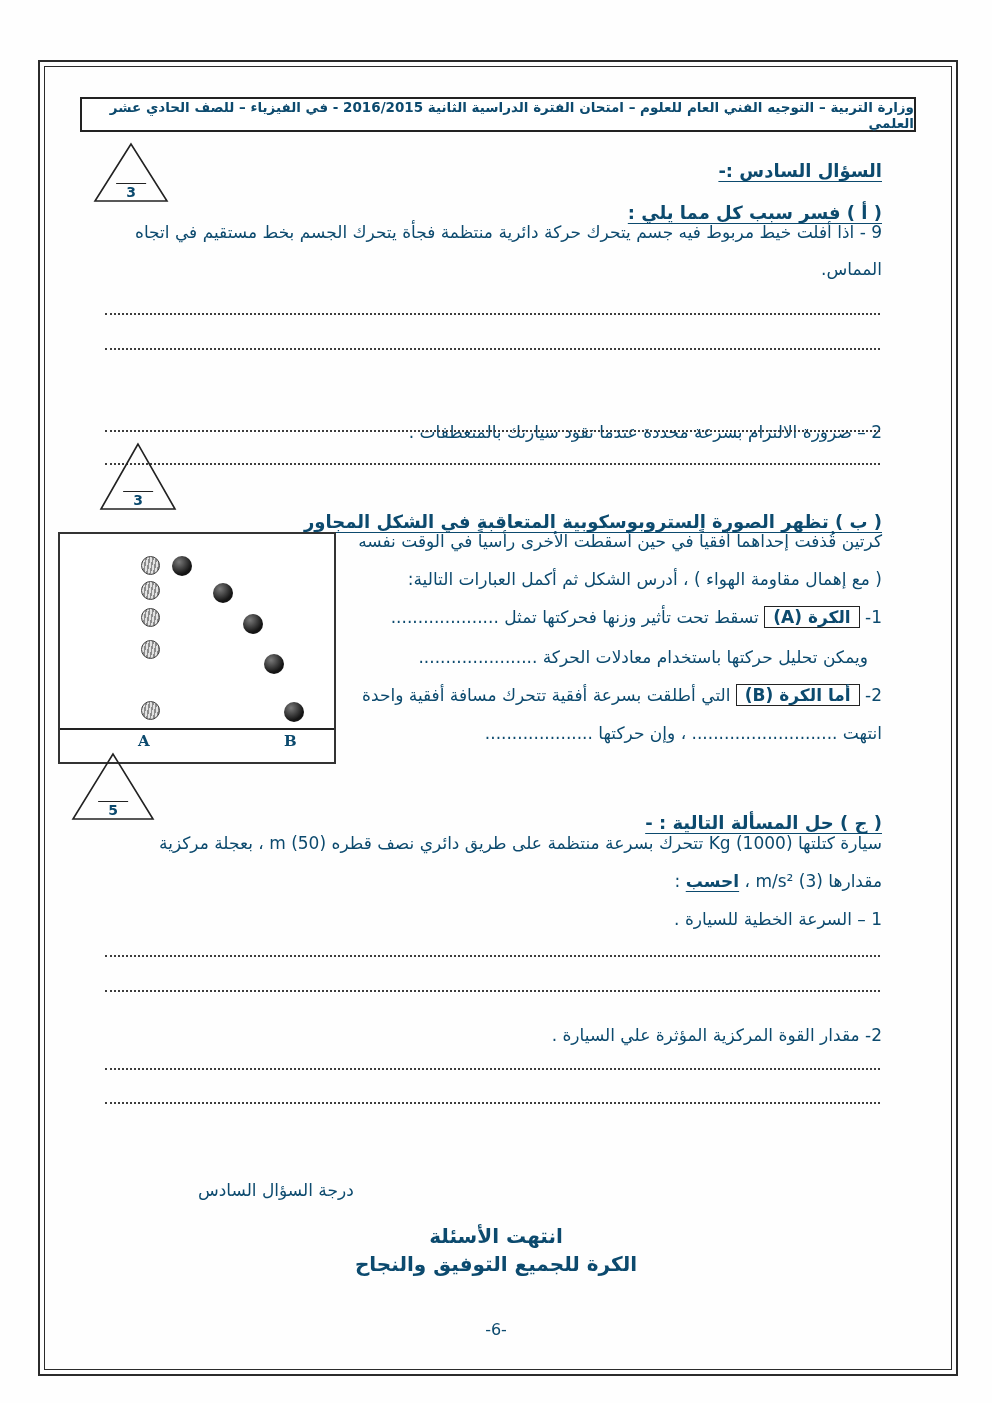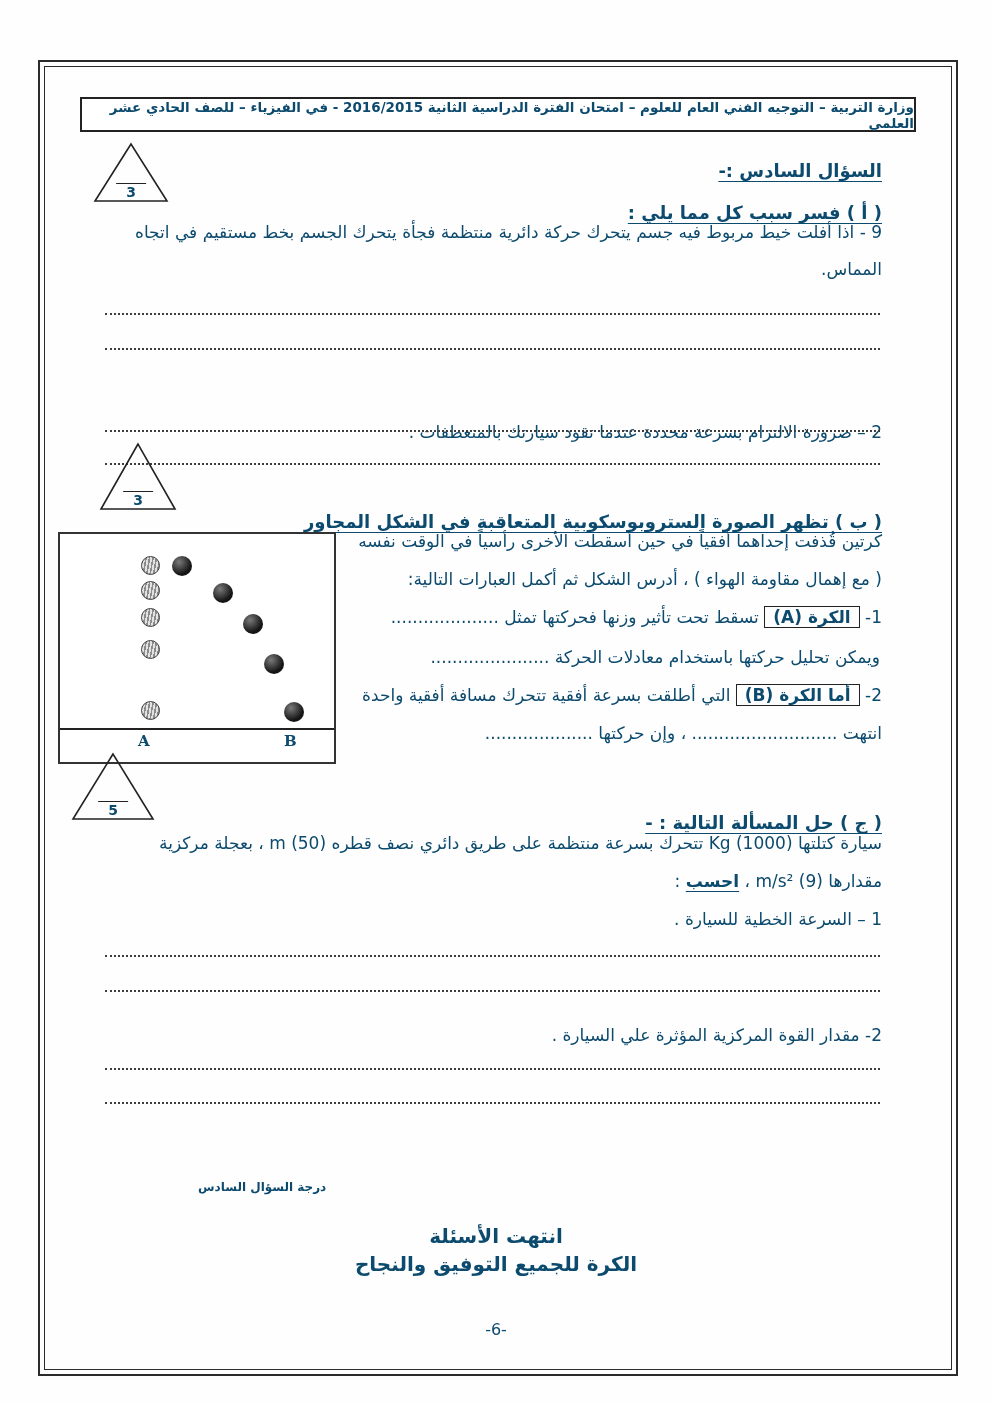--- a/index.html
+++ b/index.html
@@ -27,21 +27,21 @@
   .figure-box{position:absolute;left:58px;top:532px;width:274px;height:228px;border:2px solid #333;background:#fff;}
   .ground-line{position:absolute;left:0;right:0;top:194px;border-top:2px solid #222;}
   .fig-label{position:absolute;font-size:15px;font-weight:bold;font-family:"DejaVu Serif",serif;}
   .ball{position:absolute;box-sizing:border-box;border-radius:50%;}
   .ball-a{width:19px;height:19px;border:1.2px solid #3f3f3f;
     background:repeating-linear-gradient(100deg,#8c8c8c 0 1.6px,#e2e2e2 1.6px 3.4px);}
   .ball-b{width:20px;height:20px;background:radial-gradient(circle at 35% 30%,#7a7a7a 0%,#141414 65%);}
   .score-box{position:absolute;left:78px;top:1143px;width:106px;height:90px;border:2px solid #222;background:#fff;}
   .score-line{width:50px;border-top:2px solid #222;margin:40px auto 3px auto;}
   .score-value{text-align:center;font-weight:bold;font-size:15px;}
-  .score-label{position:absolute;left:198px;top:1180px;font-weight:bold;font-size:12px;direction:rtl;}
+  .score-label{position:absolute;left:198px;top:1180px;font-weight:normal;font-size:17px;direction:rtl;}
   .center-line{position:absolute;left:246px;width:500px;text-align:center;direction:rtl;font-weight:bold;font-size:20px;}
   .page-num{position:absolute;left:246px;width:500px;text-align:center;font-size:16px;}
 </style>
 </head>
 <body>
 
 <div class="page">
 
   <div class="frame-outer">
     <div class="frame-inner"></div>
@@ -79,21 +79,21 @@
     <span class="marks-num">3</span>
   </div>
 
   <div class="line bold u" style="right:110px;top:489px;font-size:18px;">( ب ) تظهر الصورة الستروبوسكوبية المتعاقبة في الشكل المجاور</div>
   <div class="line" style="right:110px;top:530px;">كرتين قُذفت إحداهما أفقياً في حين أسقطت الأخرى رأسياً في الوقت نفسه</div>
   <div class="line" style="right:110px;top:568px;">( مع إهمال مقاومة الهواء ) ، أدرس الشكل ثم أكمل العبارات التالية:</div>
 
   <div class="line" style="right:110px;top:606px;">
     <span>1- </span><span class="boxed">الكرة  (A)</span><span> تسقط تحت تأثير وزنها فحركتها تمثل ....................</span>
   </div>
-  <div class="line" style="right:112px;top:646px;">ويمكن تحليل حركتها باستخدام معادلات الحركة ......................</div>
+  <div class="line" style="right:124px;top:646px;">ويمكن تحليل حركتها باستخدام معادلات الحركة ......................</div>
 
   <div class="line" style="right:110px;top:684px;">
     <span>2- </span><span class="boxed">أما الكرة (B)</span><span> التي أطلقت بسرعة أفقية تتحرك مسافة أفقية واحدة</span>
   </div>
   <div class="line" style="right:110px;top:722px;">انتهت ........................... ، وإن حركتها ....................</div>
 
   <div class="figure-box">
     <div id="figure-balls">
         <div class="ball ball-a" style="left: 81px; top: 22px;"></div>
         <div class="ball ball-a" style="left: 81px; top: 47px;"></div>
@@ -114,21 +114,21 @@
   <div class="marks-triangle" style="left:70px;top:752px;width:86px;height:70px;">
     <svg width="86" height="70" viewBox="0 0 86 70">
       <polygon points="43,2 3,67 83,67" fill="none" stroke="#222" stroke-width="1.6"></polygon>
     </svg>
     <span class="marks-num">5</span>
   </div>
 
   <div class="line bold u" style="right:110px;top:790px;font-size:18px;">( ج ) حل المسألة التالية : -</div>
   <div class="line" style="right:110px;top:832px;">سيارة كتلتها Kg (1000) تتحرك بسرعة منتظمة على طريق دائري نصف قطره m (50) ، بعجلة مركزية</div>
   <div class="line" style="right:110px;top:870px;">
-    <span>مقدارها m/s² (9) ، </span><span class="bold u">احسب</span><span> :</span>
+    <span>مقدارها m/s² (3) ، </span><span class="bold u">احسب</span><span> :</span>
   </div>
   <div class="line" style="right:110px;top:908px;">1 – السرعة الخطية للسيارة .</div>
 
   <div class="dotline" style="left:105px;top:955px;width:775px;"></div>
   <div class="dotline" style="left:105px;top:990px;width:775px;"></div>
 
   <div class="line" style="right:110px;top:1024px;">2- مقدار القوة المركزية المؤثرة علي السيارة .</div>
 
   <div class="dotline" style="left:105px;top:1068px;width:775px;"></div>
   <div class="dotline" style="left:105px;top:1102px;width:775px;"></div>

